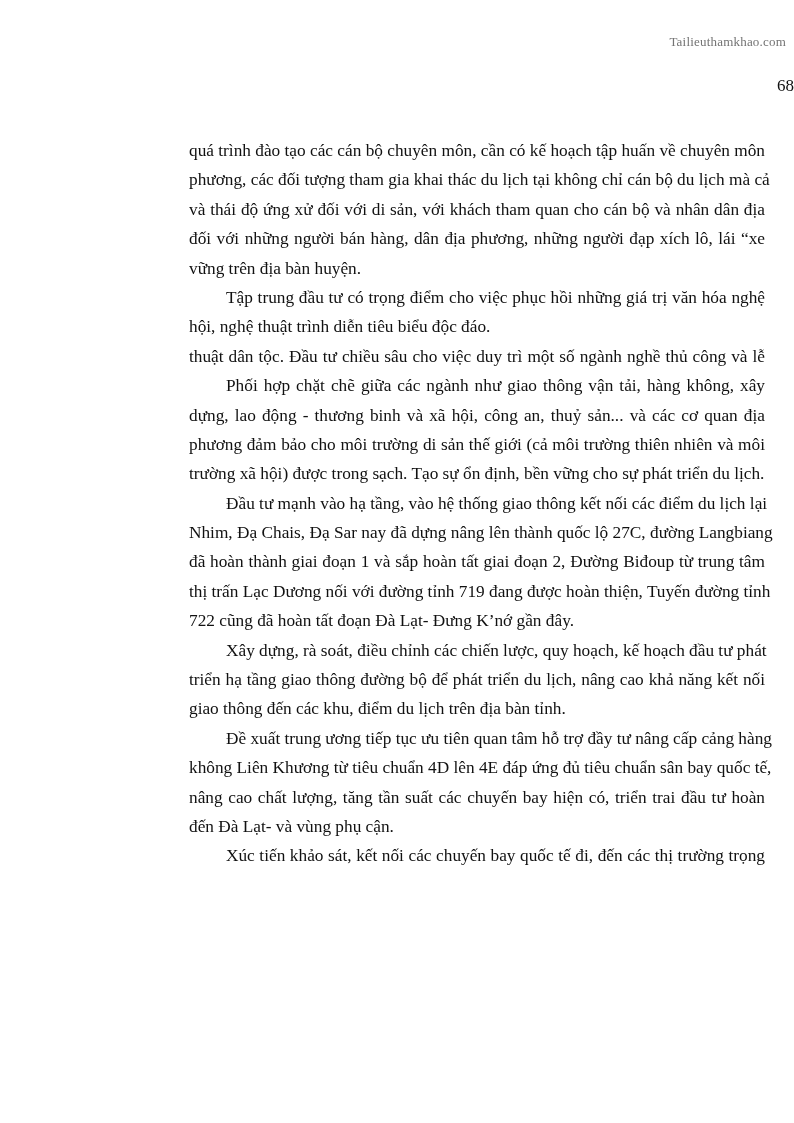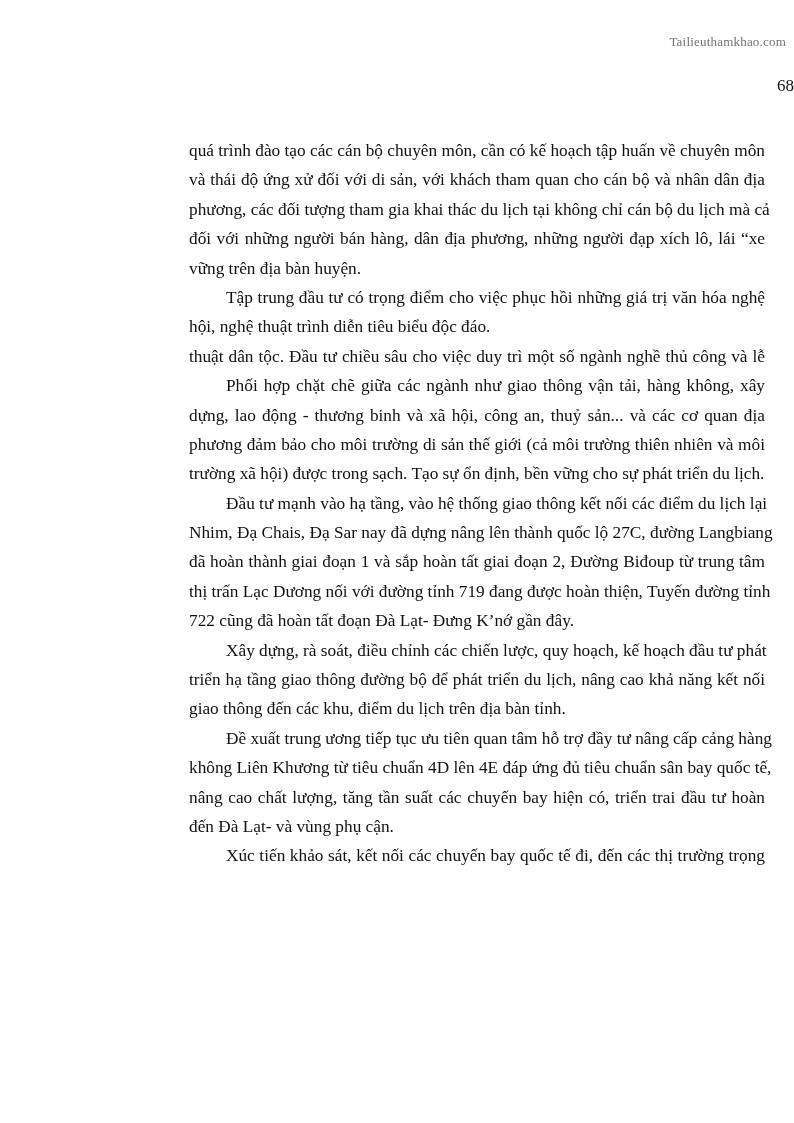--- a/index.html
+++ b/index.html
@@ -74,22 +74,22 @@
 <body>
 
 <div class="watermark">Tailieuthamkhao.com</div>
 
 <div class="page-number">68</div>
 
 <div class="content">
 
   <div>
     <span class="line">quá trình đào tạo các cán bộ chuyên môn, cần có kế hoạch tập huấn về chuyên môn</span>
+    <span class="line">phương, các đối tượng tham gia khai thác du lịch tại không chỉ cán bộ du lịch mà cả</span>
     <span class="line">và thái độ ứng xử đối với di sản, với khách tham quan cho cán bộ và nhân dân địa</span>
-    <span class="line">phương, các đối tượng tham gia khai thác du lịch tại không chỉ cán bộ du lịch mà cả</span>
     <span class="line">đối với những người bán hàng, dân địa phương, những người đạp xích lô, lái “xe</span>
     <span class="line last">vững trên địa bàn huyện.</span>
   </div>
 
   <div>
     <span class="line indent">Tập trung đầu tư có trọng điểm cho việc phục hồi những giá trị văn hóa nghệ</span>
     <span class="line last">hội, nghệ thuật trình diễn tiêu biểu độc đáo.</span>
     <span class="line">thuật dân tộc. Đầu tư chiều sâu cho việc duy trì một số ngành nghề thủ công và lễ</span>
   </div>
 

